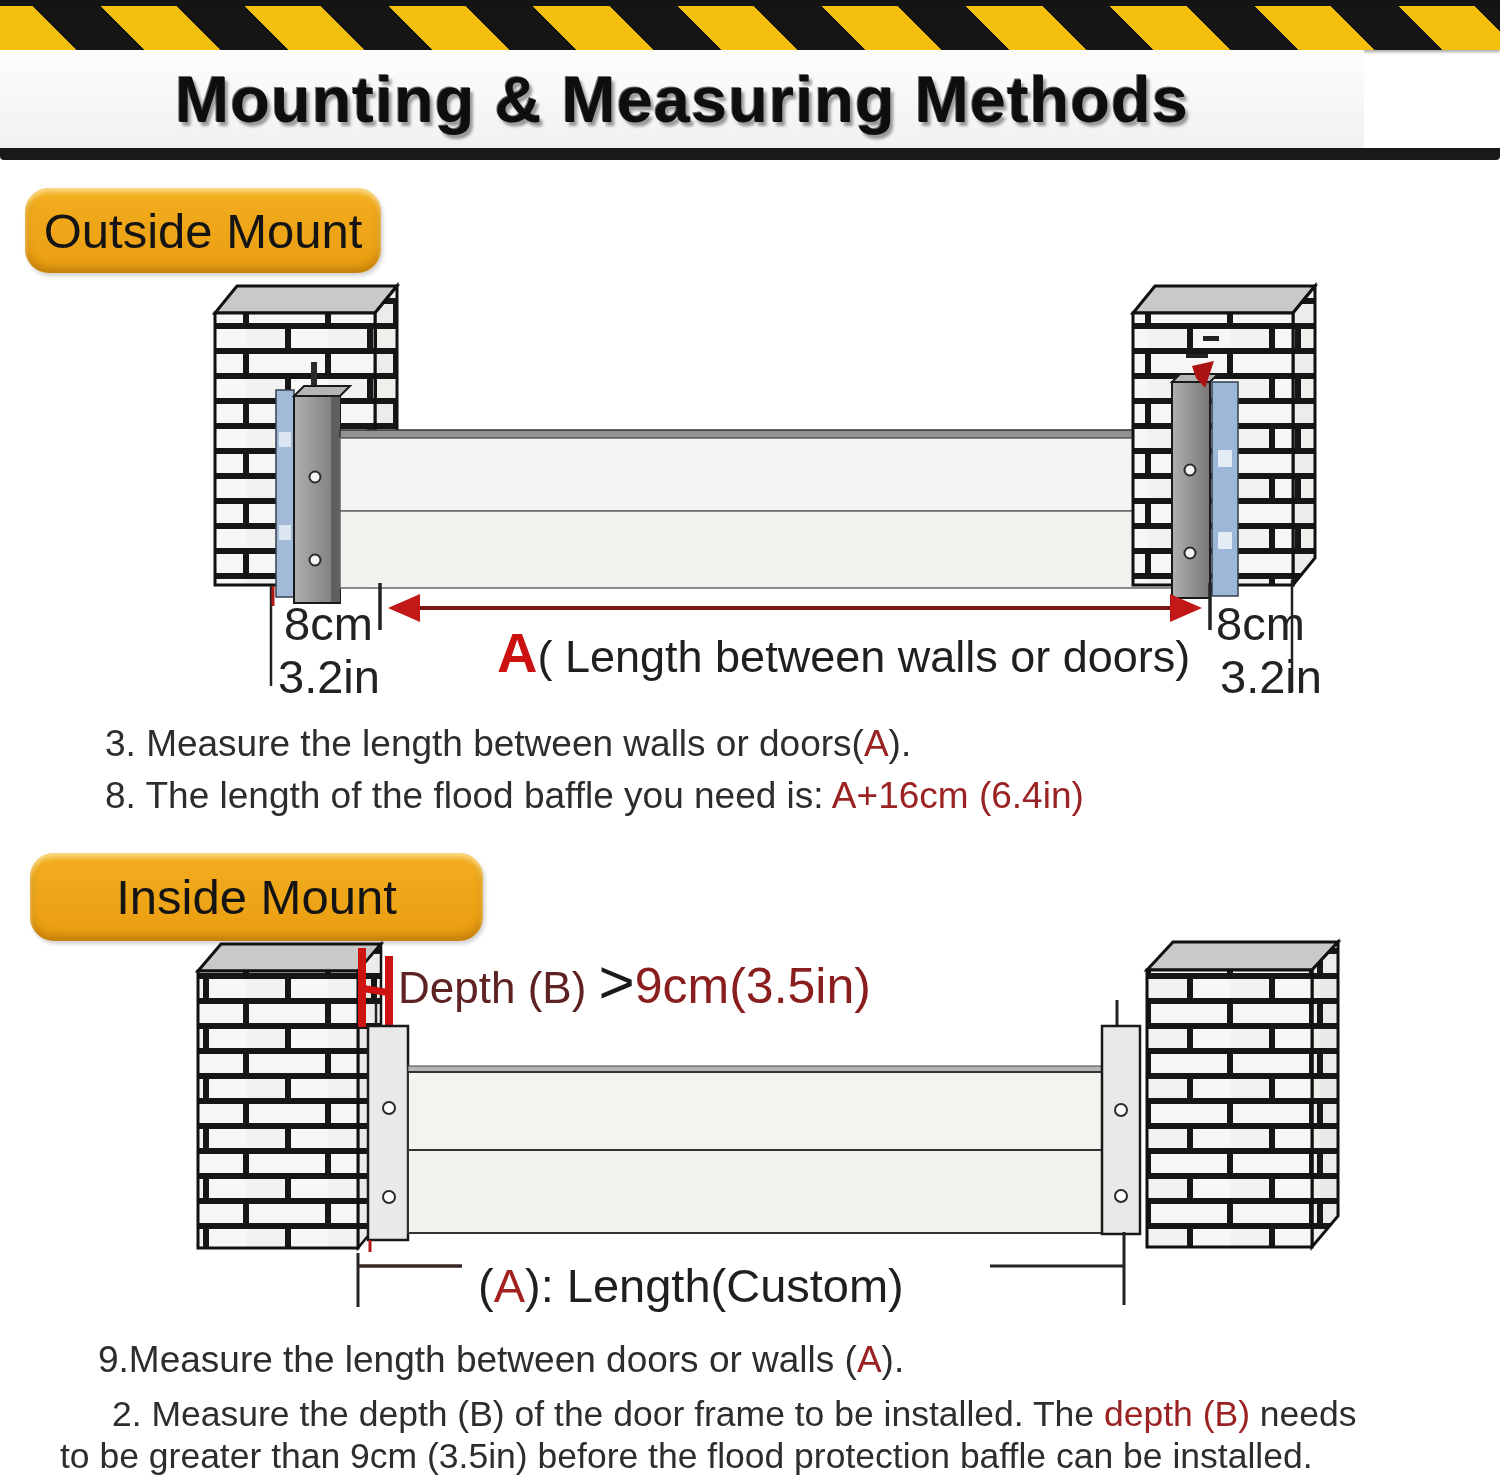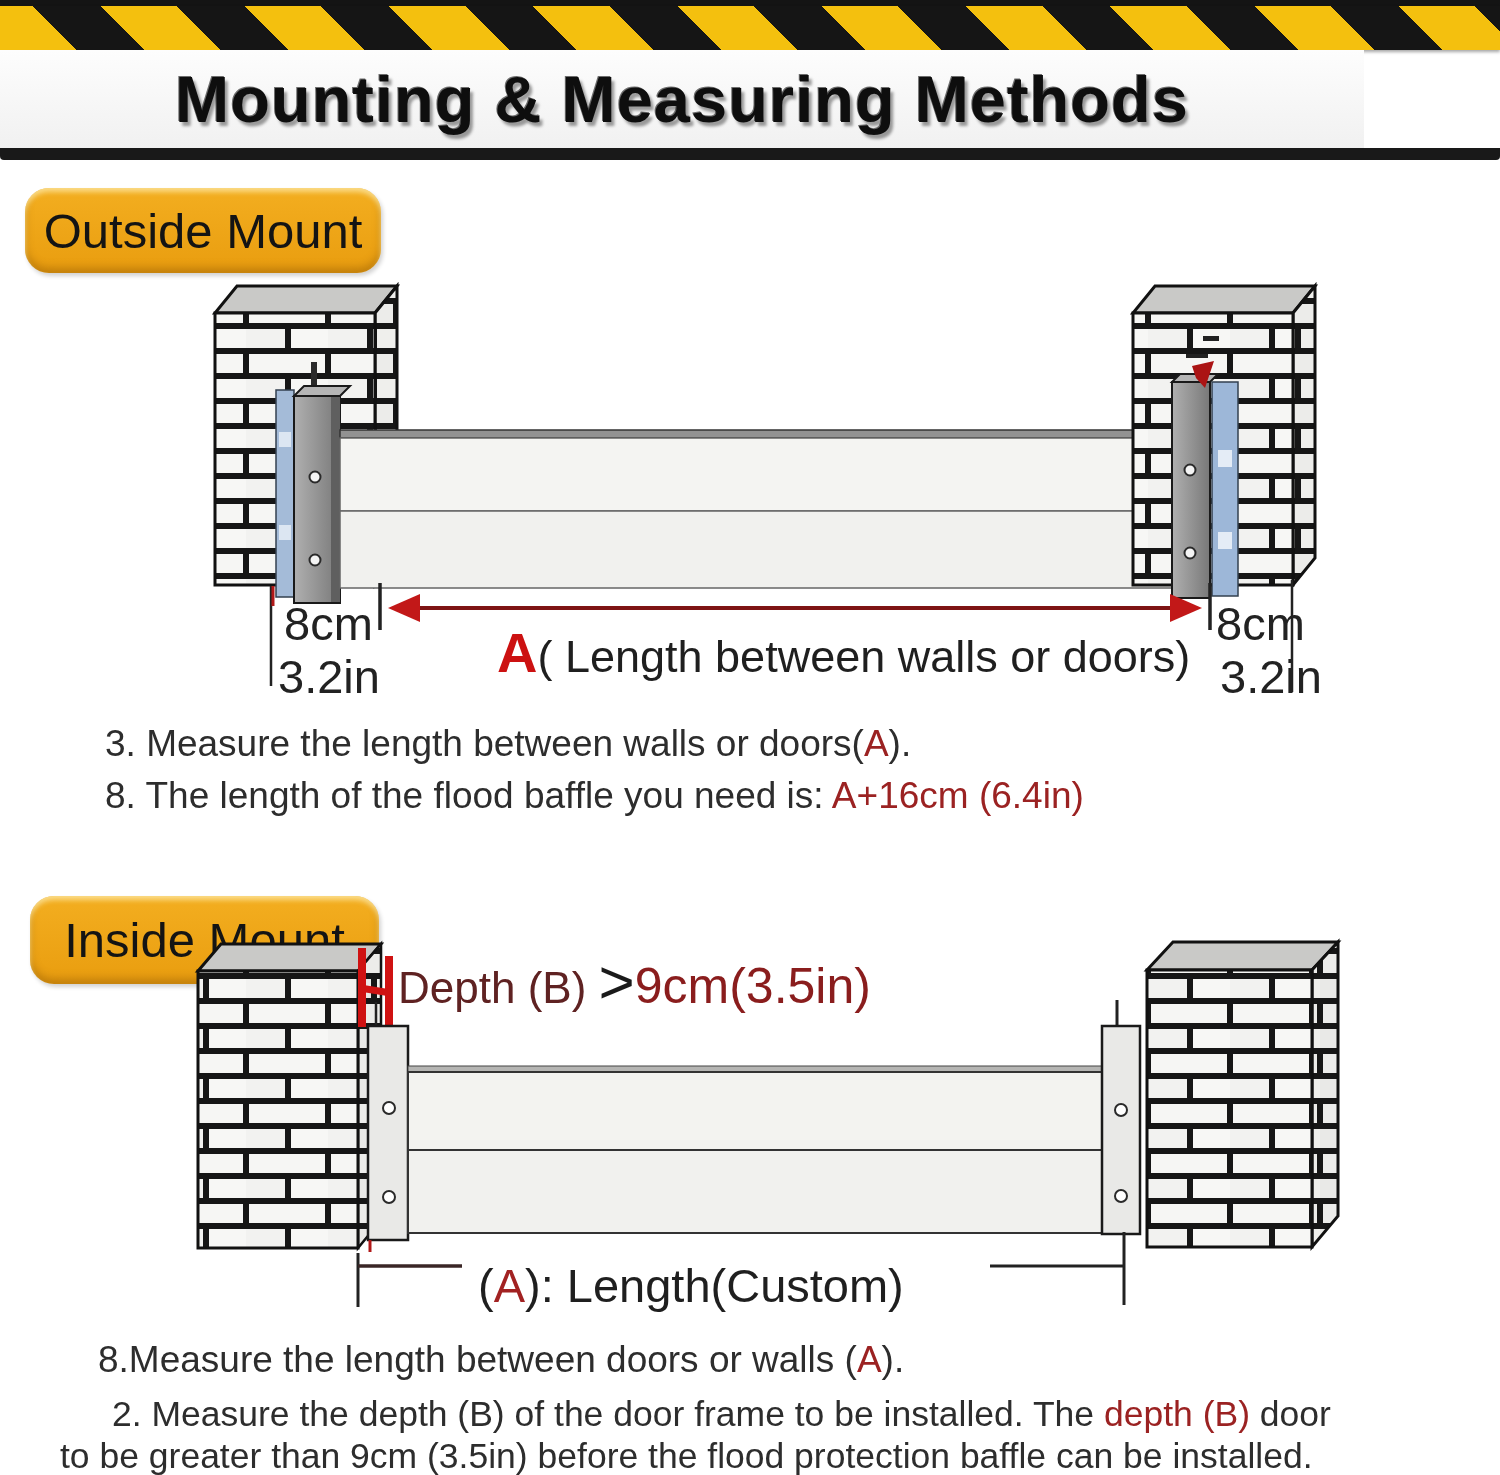--- a/index.html
+++ b/index.html
@@ -23,21 +23,21 @@
   }
   .title-underline{left:0;top:148px;width:1500px;height:12px;background:#191919;border-radius:0 0 4px 4px;}
   
   .badge{
     background:linear-gradient(180deg,#f3ae20,#e99d0f);
     border-radius:24px;display:flex;align-items:center;justify-content:center;
     color:#141414;font-size:49px;
     box-shadow:inset 0 4px 5px rgba(255,236,170,.75), inset 0 -5px 8px rgba(116,66,0,.35), 2px 3px 4px rgba(0,0,0,.18);
   }
   .badge-outside{left:25px;top:188px;width:356px;height:85px;}
-  .badge-inside{left:30px;top:896px;width:349px;height:88px;align-items:center;}
+  .badge-inside{left:30px;top:853px;width:453px;height:88px;align-items:center;}
   
   .step{font-size:37px;color:#2d2d2d;white-space:nowrap;line-height:44px;}
   .step .hl{color:#9b2222;}
   .step-o1{left:105px;top:722px;}
   .step-o2{left:105px;top:774px;}
   .step-i1{left:98px;top:1338px;}
   .step-i2a{left:112px;top:1392px;font-size:35.5px;}
   .step-i2b{left:60px;top:1434px;font-size:35.5px;}
   svg text{font-family:"Liberation Sans",sans-serif;}
 </style>
@@ -200,15 +200,15 @@
 
   <g>
     <line x1="358" y1="1253" x2="358" y2="1307" stroke="#222" stroke-width="3"></line>
     <line x1="358" y1="1266" x2="462" y2="1266" stroke="#3a2626" stroke-width="3.5"></line>
     <line x1="990" y1="1266" x2="1124" y2="1266" stroke="#222" stroke-width="3"></line>
     <line x1="1124" y1="1232" x2="1124" y2="1305" stroke="#222" stroke-width="3"></line>
     <text x="478" y="1302"><tspan font-size="47" fill="#1f1f1f">(</tspan><tspan font-size="47" fill="#a22222">A</tspan><tspan font-size="47" fill="#1f1f1f">): Length(Custom)</tspan></text>
   </g>
 </svg>
 
-<div class="abs step step-i1"><span>8.Measure the length between doors or walls (</span><span class="hl">A</span><span>).</span></div>
-<div class="abs step step-i2a"><span>2. Measure the depth (B) of the door frame to be installed. The </span><span class="hl">depth (B)</span><span> door</span></div>
+<div class="abs step step-i1"><span>9.Measure the length between doors or walls (</span><span class="hl">A</span><span>).</span></div>
+<div class="abs step step-i2a"><span>2. Measure the depth (B) of the door frame to be installed. The </span><span class="hl">depth (B)</span><span> needs</span></div>
 <div class="abs step step-i2b"><span>to be greater than 9cm (3.5in) before the flood protection baffle can be installed.</span></div>
 
 </body></html>

